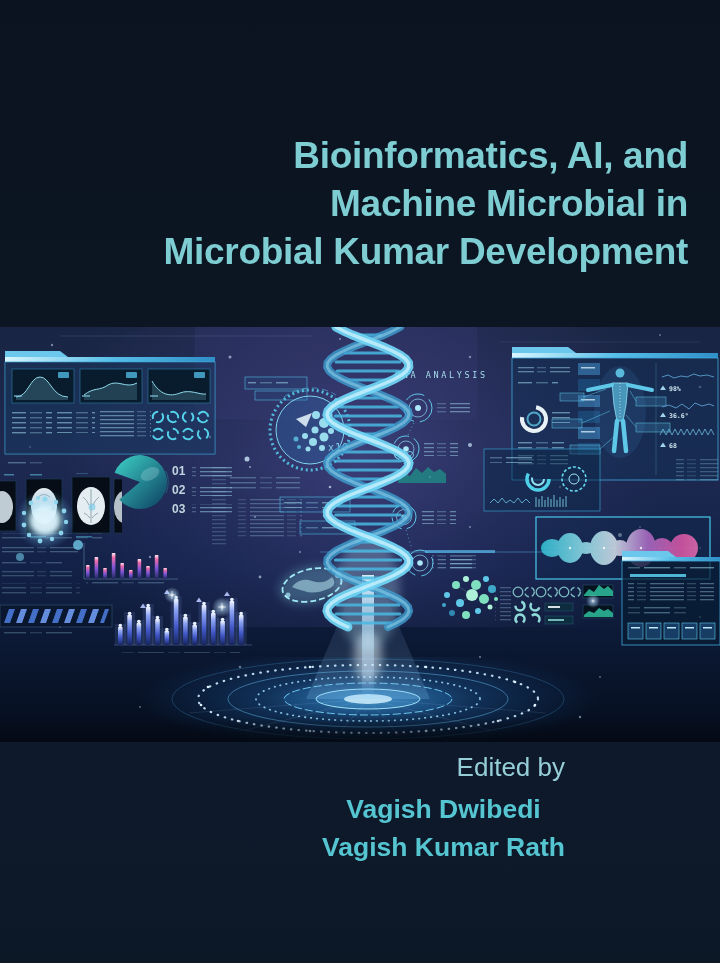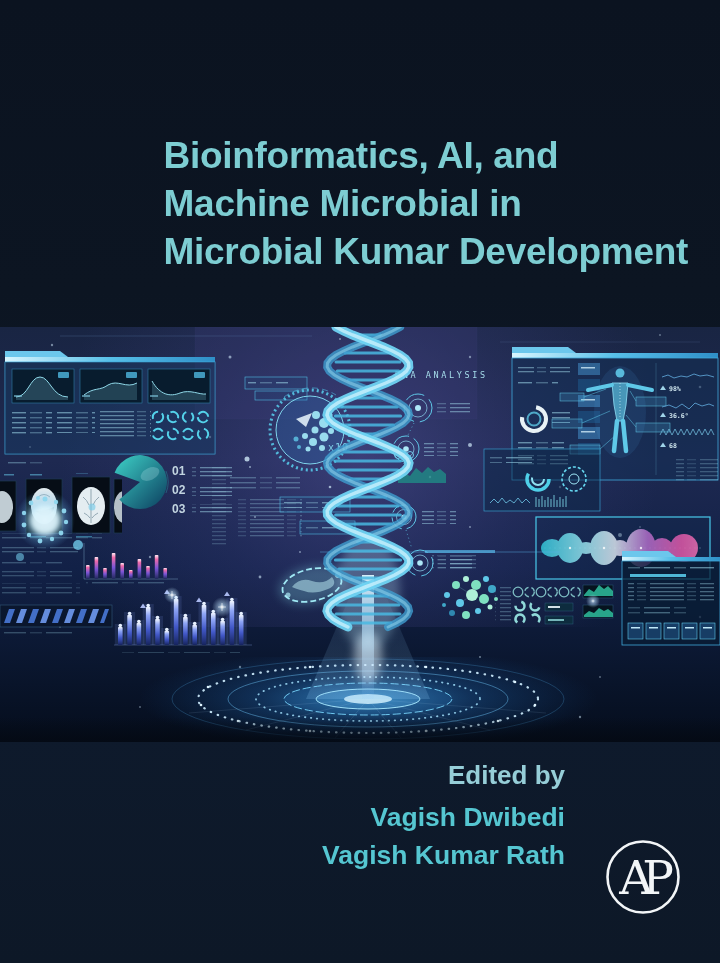--- a/index.html
+++ b/index.html
@@ -1,24 +1,24 @@
 <!DOCTYPE html>
 <html><head>
 <meta charset="utf-8">
 <style>
   html,body{margin:0;padding:0;background:#000;}
   .cover{position:relative;width:720px;height:963px;overflow:hidden;
     background:linear-gradient(180deg,#0b1320 0%,#0c1522 30%,#0e1a2c 76%,#0d1827 100%);
     font-family:"Liberation Sans",sans-serif;}
-  .title{position:absolute;top:132px;right:32px;text-align:left;
+  .title{position:absolute;top:132px;right:32px;text-align:right;
     color:#7dcdd2;font-size:37px;font-weight:bold;line-height:48px;letter-spacing:-0.3px;}
   .illustration{position:absolute;left:0;top:327px;width:720px;height:415px;}
   .byline{position:absolute;top:752px;right:155px;text-align:right;}
-  .edited-by{color:#96ced8;font-size:26px;font-weight:700;margin:8px 0 7px 0;}
-  .editor{color:#55c6d1;font-size:26.5px;font-weight:bold;line-height:38px;white-space:nowrap;}
+  .edited-by{color:#96ced8;font-size:26px;font-weight:400;margin:0 0 7px 0;}
+  .editor{color:#55c6d1;font-size:26.5px;font-weight:bold;line-height:38px;white-space:nowrap;text-align:center;}
   .ap-logo{position:absolute;left:604px;top:838px;width:78px;height:78px;}
   .hud{font-family:"DejaVu Sans Mono",monospace;}
   svg text{user-select:none;}
 </style>
 </head>
 <body>
 
 <div class="cover">
 
   <div class="title">
@@ -674,20 +674,14 @@
     <rect x="0" y="390" width="720" height="25" fill="url(#fadeBot)"></rect>
   </svg>
   </div>
 
   <div class="byline">
     <p class="edited-by">Edited by</p>
     <div class="editor">Vagish Dwibedi</div>
     <div class="editor">Vagish Kumar Rath</div>
   </div>
 
-  <div class="ap-logo">
-    <svg width="78" height="78" viewBox="0 0 78 78" xmlns="http://www.w3.org/2000/svg">
-      <circle cx="39" cy="39" r="35.5" fill="none" stroke="#f2f5f7" stroke-width="2.6"></circle>
-      <text x="37" y="56" text-anchor="middle" font-family="DejaVu Serif, serif" font-size="47" letter-spacing="-11" fill="#f2f5f7">AP</text>
-    </svg>
-  </div>
 
 </div>
 
 </body></html>

